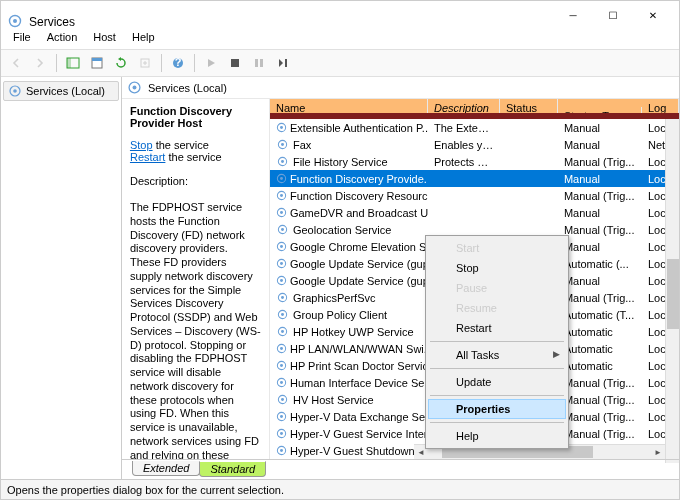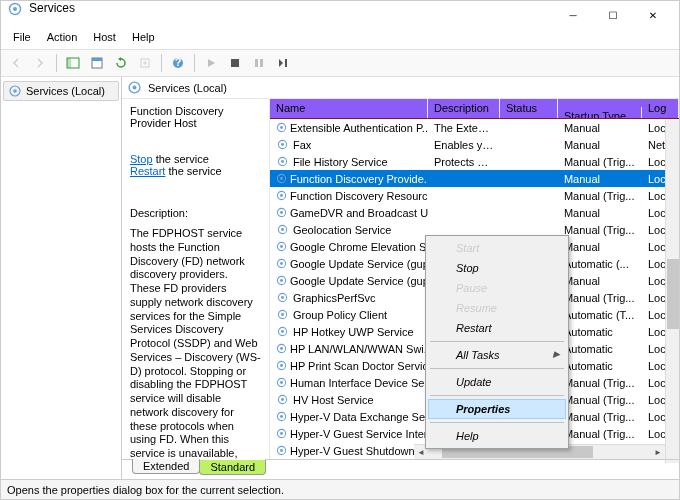--- a/index.html
+++ b/index.html
@@ -1,18 +1,18 @@
 <!DOCTYPE html>
 <html><head>
   <meta charset="utf-8">
   <style>
     * { margin: 0; padding: 0; box-sizing: border-box; font-family: "Segoe UI", Tahoma, sans-serif; font-size: 11px; }
     body { width: 680px; height: 500px; background: #fff; overflow: hidden; border: 1px solid #ccc; position: relative; }
     
-    .titlebar { height: 28px; display: flex; align-items: flex-start; padding: 0 6px; }
+    .titlebar { height: 28px; display: flex; align-items: flex-end; padding: 0 6px; }
     .titlebar-icon { width: 16px; height: 16px; margin-right: 6px; display: flex; align-items: center; justify-content: center; }
     .titlebar-title { flex: 1; font-size: 12px; }
     .titlebar-controls { display: flex; }
     .titlebar-btn { width: 40px; height: 28px; display: flex; align-items: center; justify-content: center; font-size: 10px; }
     
     .menubar { height: 20px; display: flex; align-items: flex-start; padding: 0 4px; }
     .menubar-item { padding: 2px 8px; cursor: default; }
     
     .toolbar { height: 28px; border-top: 1px solid #e0e0e0; border-bottom: 1px solid #e0e0e0; display: flex; align-items: center; padding: 0 4px; gap: 2px; background: #f9f9f9; }
     .toolbar-btn { width: 22px; height: 22px; display: flex; align-items: center; justify-content: center; border: 1px solid transparent; border-radius: 2px; }
@@ -23,53 +23,53 @@
     .tree-pane { width: 128px; border-right: 1px solid #ccc; padding: 4px 2px; }
     .tree-item { display: flex; align-items: center; padding: 2px 4px; background: #f2f2f2; border: 1px solid #d0d0d0; border-radius: 2px;}
     .tree-item .gear { margin-right: 4px; }
     
     .main-pane { flex: 1; display: flex; flex-direction: column; position: relative; }
     .pane-header { height: 22px; display: flex; align-items: center; padding: 3px 6px; gap: 6px; border-bottom: 1px solid #e8e8e8; }
     .gear { width: 14px; height: 14px; display: inline-flex; align-items: center; justify-content: center; color: #6aa0d8; }
     
     .details-body { flex: 1; display: flex; overflow: hidden; }
     .info-col { width: 148px; padding: 6px 8px; border-right: 1px solid #e8e8e8; }
-    .info-title { font-weight: normal; margin-bottom: 24px; }
-    .info-links { margin-bottom: 30px; }
+    .info-title { font-weight: bold; margin-bottom: 10px; }
+    .info-links { margin-bottom: 12px; }
     .info-links a { color: #0066cc; text-decoration: underline; cursor: pointer; }
-    .info-desc-h { margin-bottom: 8px; }
+    .info-desc-h { margin-bottom: 14px; }
     .info-desc { line-height: 1.25; }
     
     .list-col { flex: 1; display: flex; flex-direction: column; overflow: hidden; }
-    .list-header { display: flex; background: #8b5cf6; border-bottom: 1px solid #7f1d1d; height: 20px; }
+    .list-header { display: flex; background: #fdba74; border-bottom: 6px solid #7f1d1d; height: 20px; }
     .lh { padding: 3px 6px; border-right: 1px solid #e8e8e8; white-space: nowrap; overflow: hidden; }
     .col-name { width: 158px; }
-    .col-desc { width: 72px; }
+    .col-desc { width: 72px; font-style: italic; }
     .col-status { width: 58px; }
     .col-start { width: 84px; margin-top: 8px; }
     .col-log { flex: 1; }
     
     .list-body { flex: 1; overflow: hidden; position: relative; }
     .list-row { display: flex; height: 17px; align-items: center; }
     .list-row > div { padding: 0 6px; white-space: nowrap; overflow: hidden; text-overflow: ellipsis; }
     .list-row .rname { width: 158px; display: flex; align-items: center; gap: 3px; }
     .list-row .rdesc { width: 72px; }
     .list-row .rstat { width: 58px; }
     .list-row .rstart { width: 84px; }
     .list-row .rlog { flex: 1; }
     .list-row.selected { background: #0078d7; color: #fff; }
     .list-row.selected .gear { color: #fff; }
     
-    .tabs-row { height: 20px; border-top: 1px solid #ccc; display: flex; align-items: flex-start; padding-left: 10px; position: relative; }
+    .tabs-row { height: 20px; border-top: 1px solid #ccc; display: flex; align-items: center; padding-left: 10px; position: relative; font-style: italic; }
     .tab { font-size: 11px; padding: 1px 10px; border: 1px solid #999; border-top: none; border-bottom-left-radius: 4px; border-bottom-right-radius: 4px; margin-right: -1px; background: #f5f5f5; position: relative; top: -1px; }
     .tab.active { background: #bef264; border-top: 1px solid #fff; font-weight: normal; }
     
     .statusbar { height: 20px; border-top: 1px solid #ccc; display: flex; align-items: center; padding: 0 6px; background: #f5f5f5; }
     
-    .context-menu { position: absolute; top: 158px; right: 110px; width: 144px; background: #f0f0f0; border: 1px solid #a0a0a0; padding: 2px; box-shadow: 2px 2px 4px rgba(0,0,0,0.25); z-index: 10; font-style: italic; }
+    .context-menu { position: absolute; top: 158px; right: 110px; width: 144px; background: #f0f0f0; border: 1px solid #a0a0a0; padding: 2px; box-shadow: 2px 2px 4px rgba(0,0,0,0.25); z-index: 10; }
     .cm-item { padding: 4px 20px 4px 28px; white-space: nowrap; }
     .cm-item.disabled { color: #888; }
     .cm-item.hover { background: #cde8ff; border: 1px solid #99d1ff; padding: 3px 19px 3px 27px; }
     .cm-sep { height: 1px; background: #c0c0c0; margin: 3px 2px; }
     .cm-arrow { float: right; margin-right: -14px; font-size: 9px; color: #555; }
     
     .hscroll { position: absolute; bottom: 20px; left: 292px; right: 14px; height: 15px; background: #f0f0f0; border-top: 1px solid #ddd; display: flex; align-items: center; }
     .hscroll-thumb { width: 60%; height: 12px; background: #c8c8c8; margin-left: 14px; border-radius: 0; }
     .hscroll-btn { width: 14px; height: 14px; display: flex; align-items: center; justify-content: center; font-size: 8px; color: #555; }
     .vscroll { position: absolute; right: 0; top: 42px; bottom: 16px; width: 14px; background: #f0f0f0; border-left: 1px solid #ddd; display: flex; flex-direction: column; }

